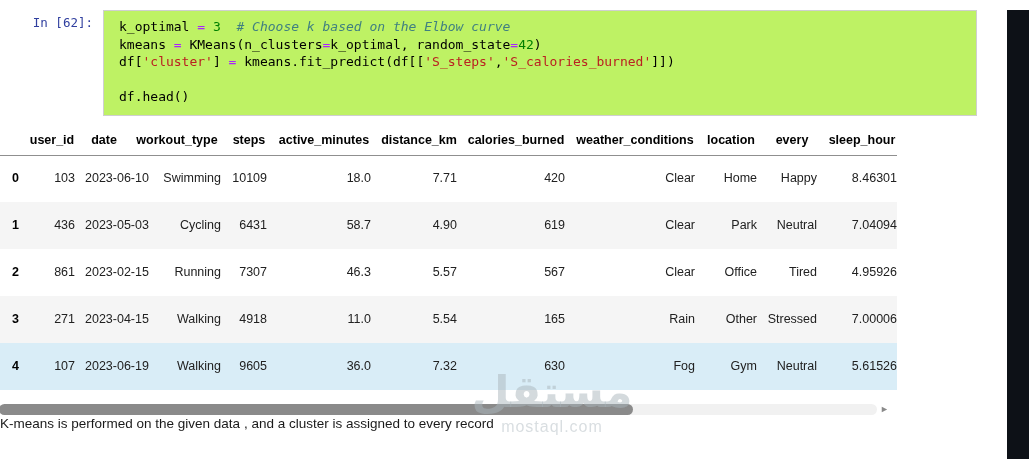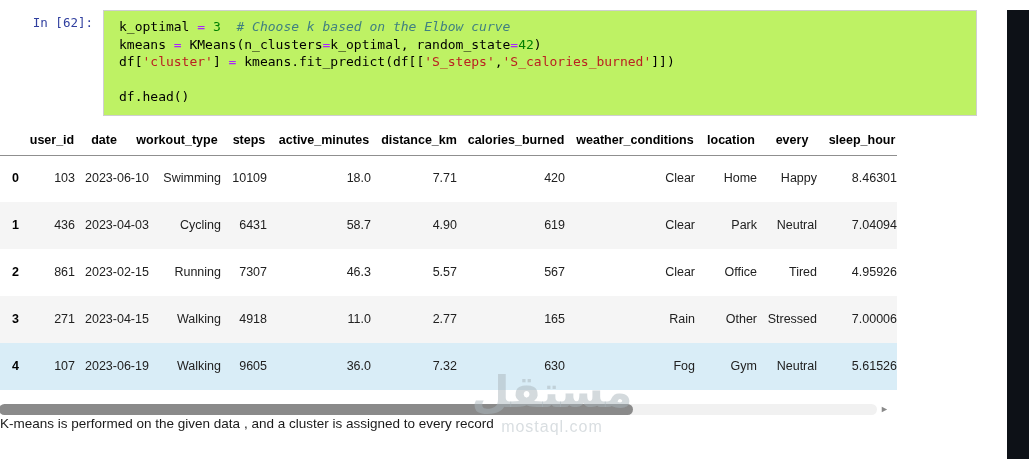--- a/index.html
+++ b/index.html
@@ -123,21 +123,21 @@
                 <td>7.71</td>
                 <td>420</td>
                 <td>Clear</td>
                 <td>Home</td>
                 <td>Happy</td>
                 <td>8.46301</td>
               </tr>
               <tr>
                 <th>1</th>
                 <td>436</td>
-                <td class="wrap">2023-04-03</td>
+                <td class="wrap">2023-05-03</td>
                 <td>Cycling</td>
                 <td>6431</td>
                 <td>58.7</td>
                 <td>4.90</td>
                 <td>619</td>
                 <td>Clear</td>
                 <td>Park</td>
                 <td>Neutral</td>
                 <td>7.04094</td>
               </tr>
@@ -155,21 +155,21 @@
                 <td>Tired</td>
                 <td>4.95926</td>
               </tr>
               <tr>
                 <th>3</th>
                 <td>271</td>
                 <td class="wrap">2023-04-15</td>
                 <td>Walking</td>
                 <td>4918</td>
                 <td>11.0</td>
-                <td>2.77</td>
+                <td>5.54</td>
                 <td>165</td>
                 <td>Rain</td>
                 <td>Other</td>
                 <td>Stressed</td>
                 <td>7.00006</td>
               </tr>
               <tr class="hl">
                 <th>4</th>
                 <td>107</td>
                 <td class="wrap">2023-06-19</td>

